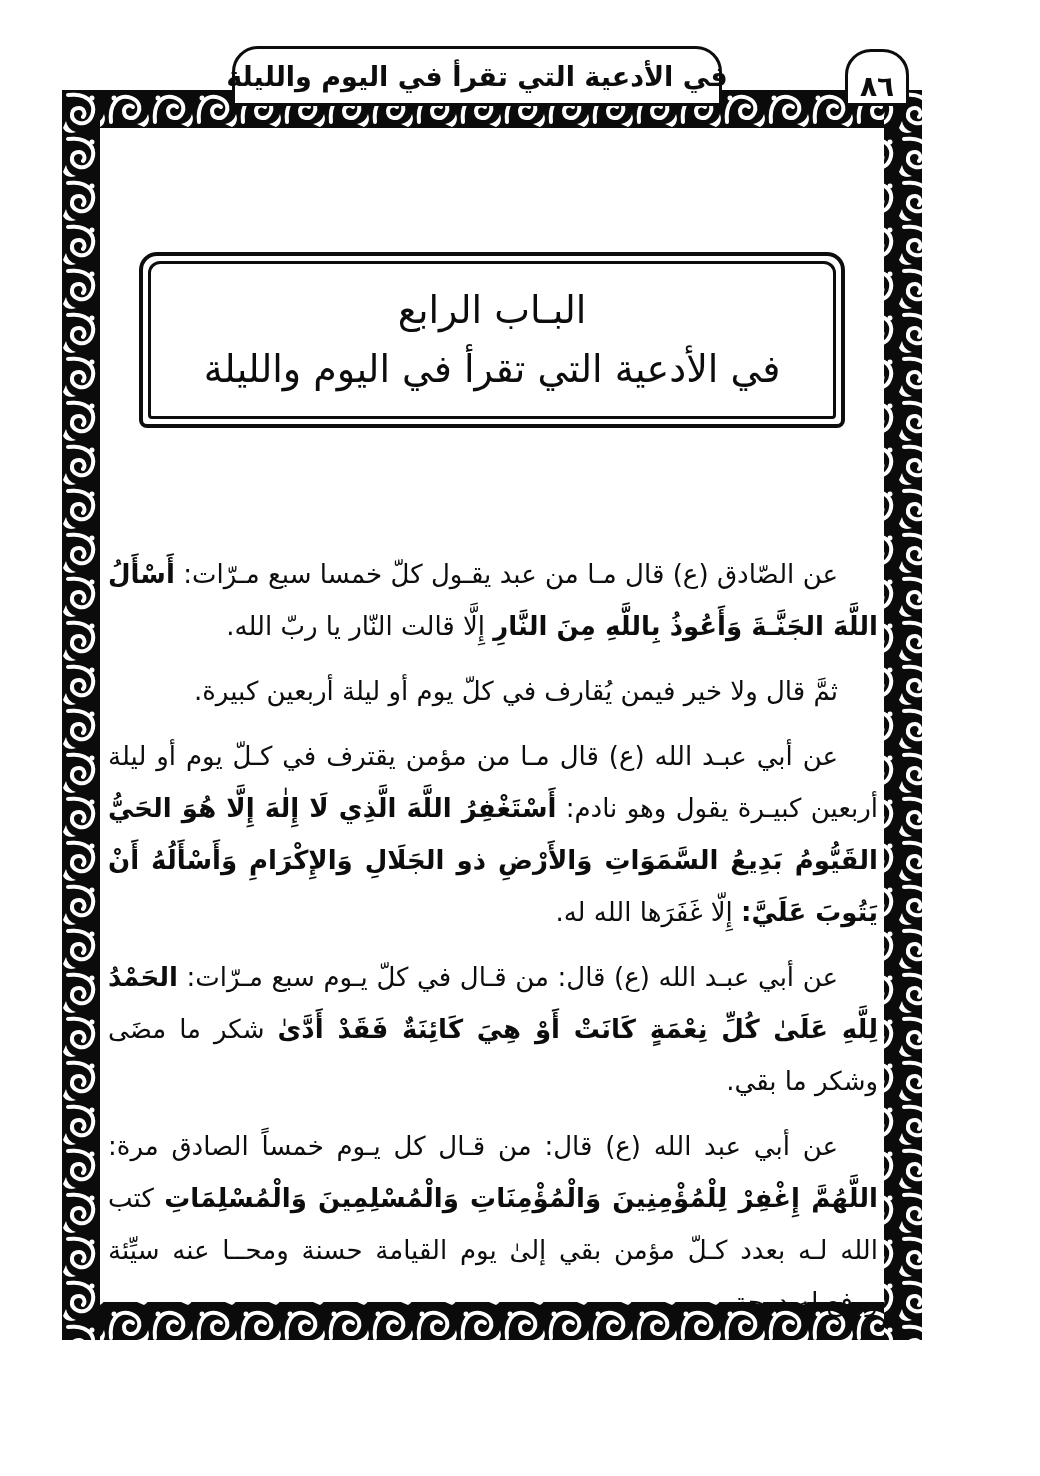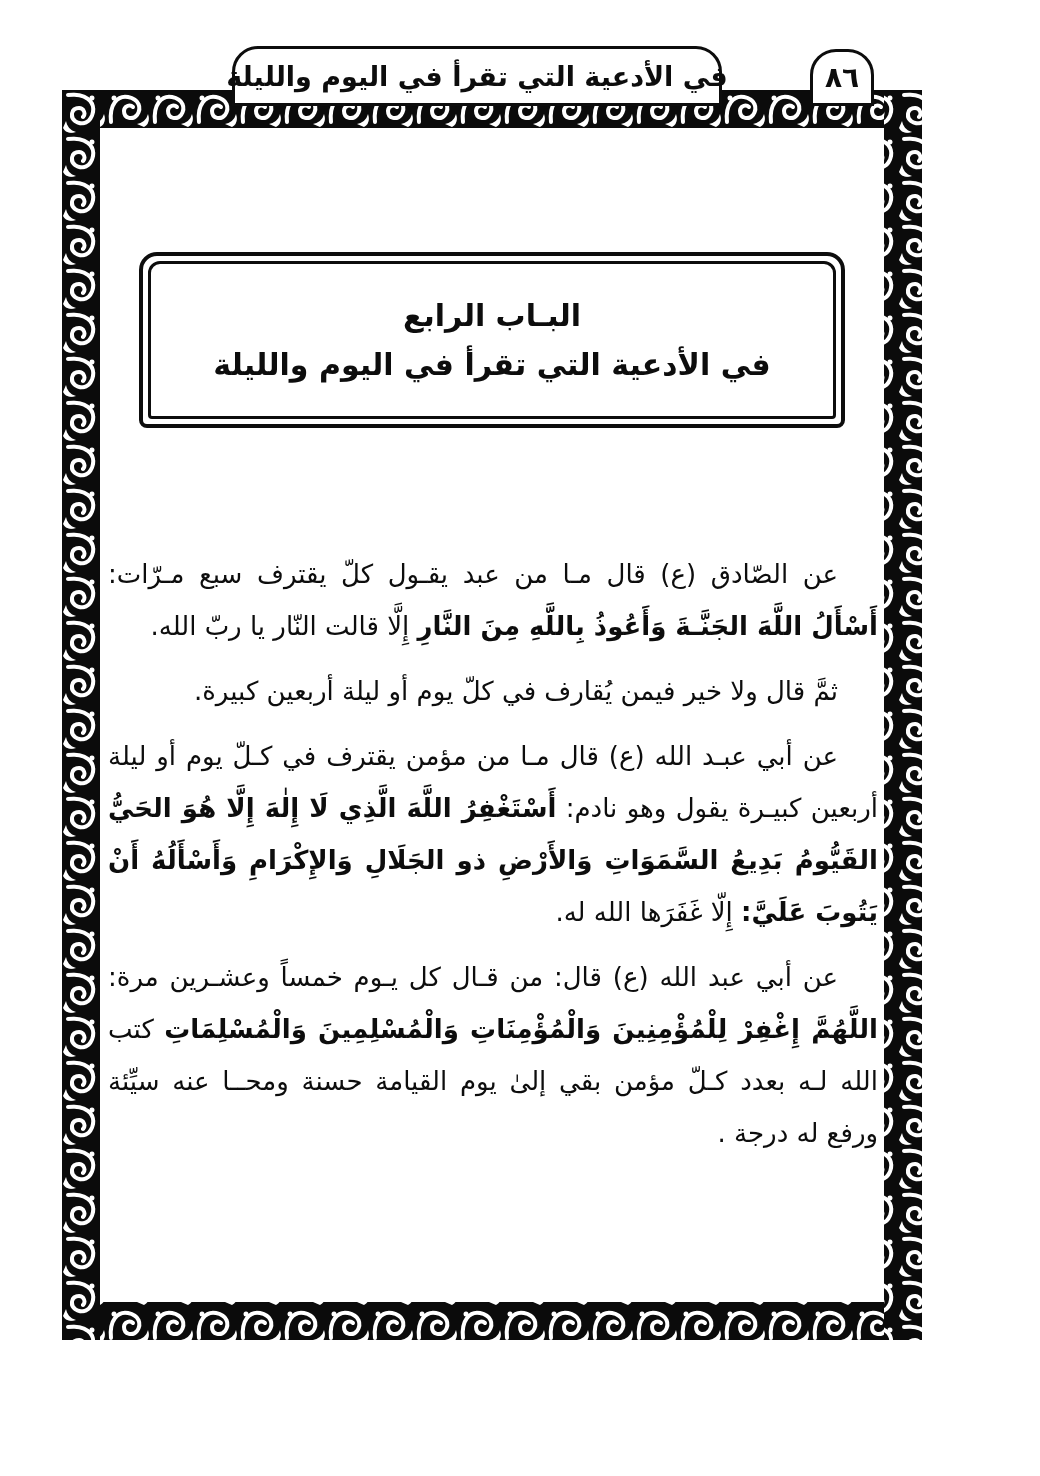--- a/index.html
+++ b/index.html
@@ -43,26 +43,27 @@
   .tab-title{
     left:260px;
     top:46px;
     width:490px;
     height:60px;
     font-size:27px;
     font-weight:bold;
     white-space:nowrap;
   }
   .tab-num{
-    left:838px;
+    left:873px;
     top:49px;
     width:64px;
     height:57px;
     font-size:28px;
     font-weight:bold;
+    align-items:flex-end;
   }
   
   .chapter-box{
     position:absolute;
     left:167px;
     top:252px;
     width:706px;
     height:176px;
     border:4px solid var(--ink);
     border-radius:18px 18px 8px 8px;
@@ -77,22 +78,22 @@
     border:3px solid var(--ink);
     border-radius:12px 12px 4px 4px;
     box-sizing:border-box;
     display:flex;
     flex-direction:column;
     align-items:center;
     justify-content:center;
     gap:12px;
   }
   .chapter-line{
-    font-size:30px;
-    font-weight:bold;
+    font-size:38px;
+    font-weight:normal;
     line-height:1.25;
     white-space:nowrap;
   }
   
   .body-text{
     position:absolute;
     left:136px;
     top:548px;
     width:770px;
     direction:rtl;
@@ -143,19 +144,20 @@
   </div>
 
   <div class="chapter-box">
     <div class="chapter-inner">
       <div class="chapter-line">البـاب الرابع</div>
       <div class="chapter-line">في الأدعية التي تقرأ في اليوم والليلة</div>
     </div>
   </div>
 
   <div class="body-text">
-      <p class="para"><span class="seg">عن الصّادق (ع) قال مـا من عبد يقـول كلّ يقترف سبع مـرّات: </span><span class="seg bold">أَسْأَلُ اللَّهَ الجَنَّـةَ وَأَعُوذُ بِاللَّهِ مِنَ النَّارِ</span><span class="seg"> إِلَّا قالت النّار يا ربّ الله.</span></p>
+      <p class="para"><span class="seg">عن الصّادق (ع) قال مـا من عبد يقـول كلّ خمسا سبع مـرّات: </span><span class="seg bold">أَسْأَلُ اللَّهَ الجَنَّـةَ وَأَعُوذُ بِاللَّهِ مِنَ النَّارِ</span><span class="seg"> إِلَّا قالت النّار يا ربّ الله.</span></p>
       <p class="para"><span class="seg">ثمَّ قال ولا خير فيمن يُقارف في كلّ يوم أو ليلة أربعين كبيرة.</span></p>
       <p class="para"><span class="seg">عن أبي عبـد الله (ع) قال مـا من مؤمن يقترف في كـلّ يوم أو ليلة أربعين كبيـرة يقول وهو نادم: </span><span class="seg bold">أَسْتَغْفِرُ اللَّهَ الَّذِي لَا إِلٰهَ إِلَّا هُوَ الحَيُّ القَيُّومُ بَدِيعُ السَّمَوَاتِ وَالأَرْضِ ذو الجَلَالِ وَالإِكْرَامِ وَأَسْأَلُهُ أَنْ يَتُوبَ عَلَيَّ:</span><span class="seg"> إِلّا غَفَرَها الله له.</span></p>
-      <p class="para"><span class="seg">عن أبي عبد الله (ع) قال: من قـال كل يـوم خمساً وعشـرين مرة: </span><span class="seg bold">اللَّهُمَّ إِغْفِرْ لِلْمُؤْمِنِينَ وَالْمُؤْمِنَاتِ وَالْمُسْلِمِينَ وَالْمُسْلِمَاتِ</span><span class="seg"> كتب الله لـه بعدد كـلّ مؤمن بقي إلىٰ يوم القيامة حسنة ومحــا عنه سيِّئة ورفع له درجة .</span></p>
+      <p class="para"><span class="seg">عن أبي عبـد الله (ع) قال: من قـال في كلّ يـوم سبع مـرّات: </span><span class="seg bold">الحَمْدُ لِلَّهِ عَلَىٰ كُلِّ نِعْمَةٍ كَانَتْ أَوْ هِيَ كَائِنَةٌ فَقَدْ أَدَّىٰ</span><span class="seg"> شكر ما مضَى وشكر ما بقي.</span></p>
+      <p class="para"><span class="seg">عن أبي عبد الله (ع) قال: من قـال كل يـوم خمساً الصادق مرة: </span><span class="seg bold">اللَّهُمَّ إِغْفِرْ لِلْمُؤْمِنِينَ وَالْمُؤْمِنَاتِ وَالْمُسْلِمِينَ وَالْمُسْلِمَاتِ</span><span class="seg"> كتب الله لـه بعدد كـلّ مؤمن بقي إلىٰ يوم القيامة حسنة ومحــا عنه سيِّئة ورفع له درجة .</span></p>
     </div>
 
 </div>
 
 </body></html>

